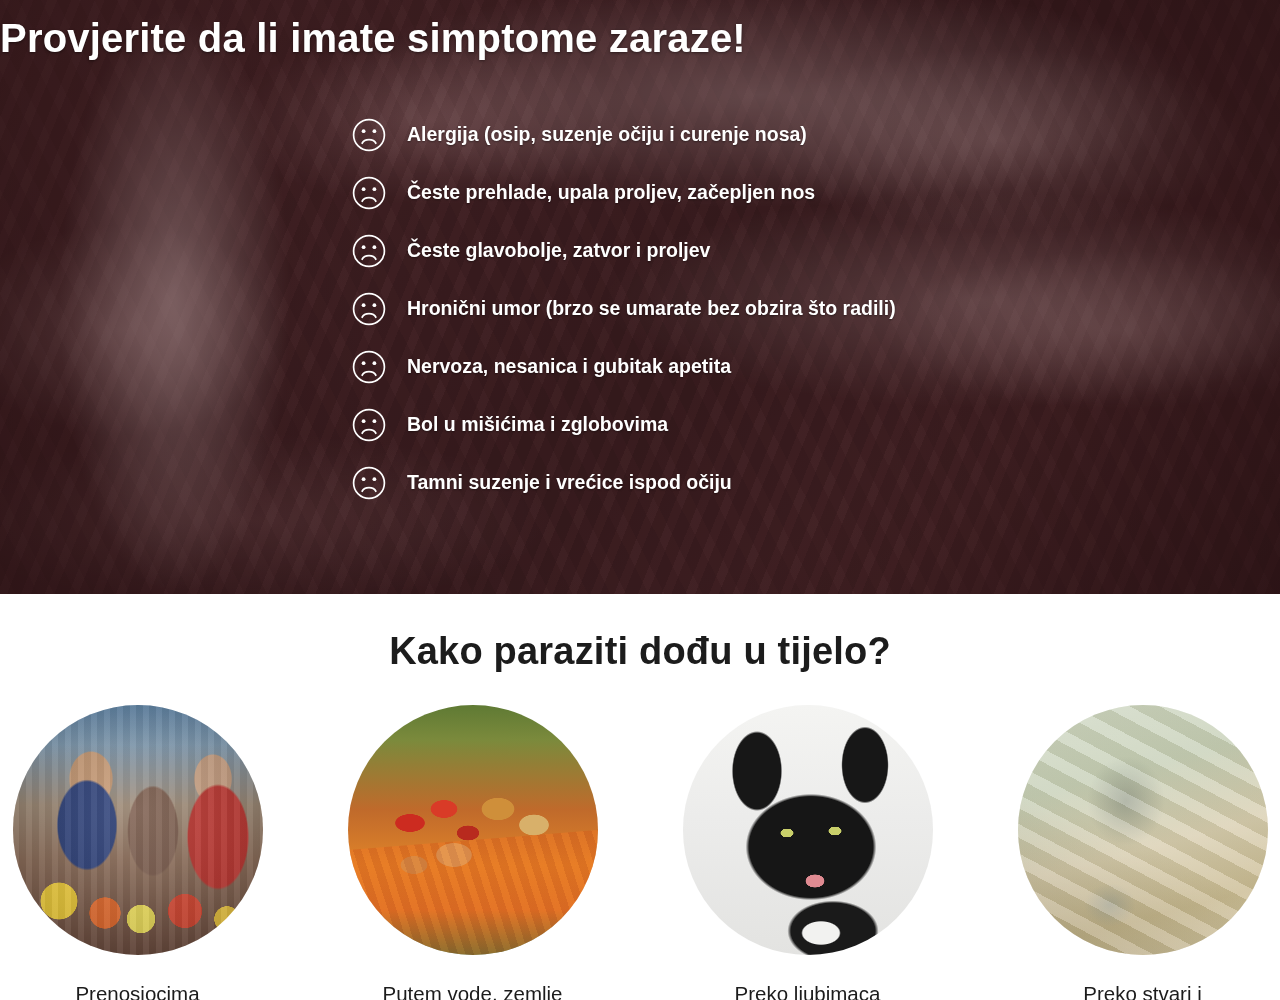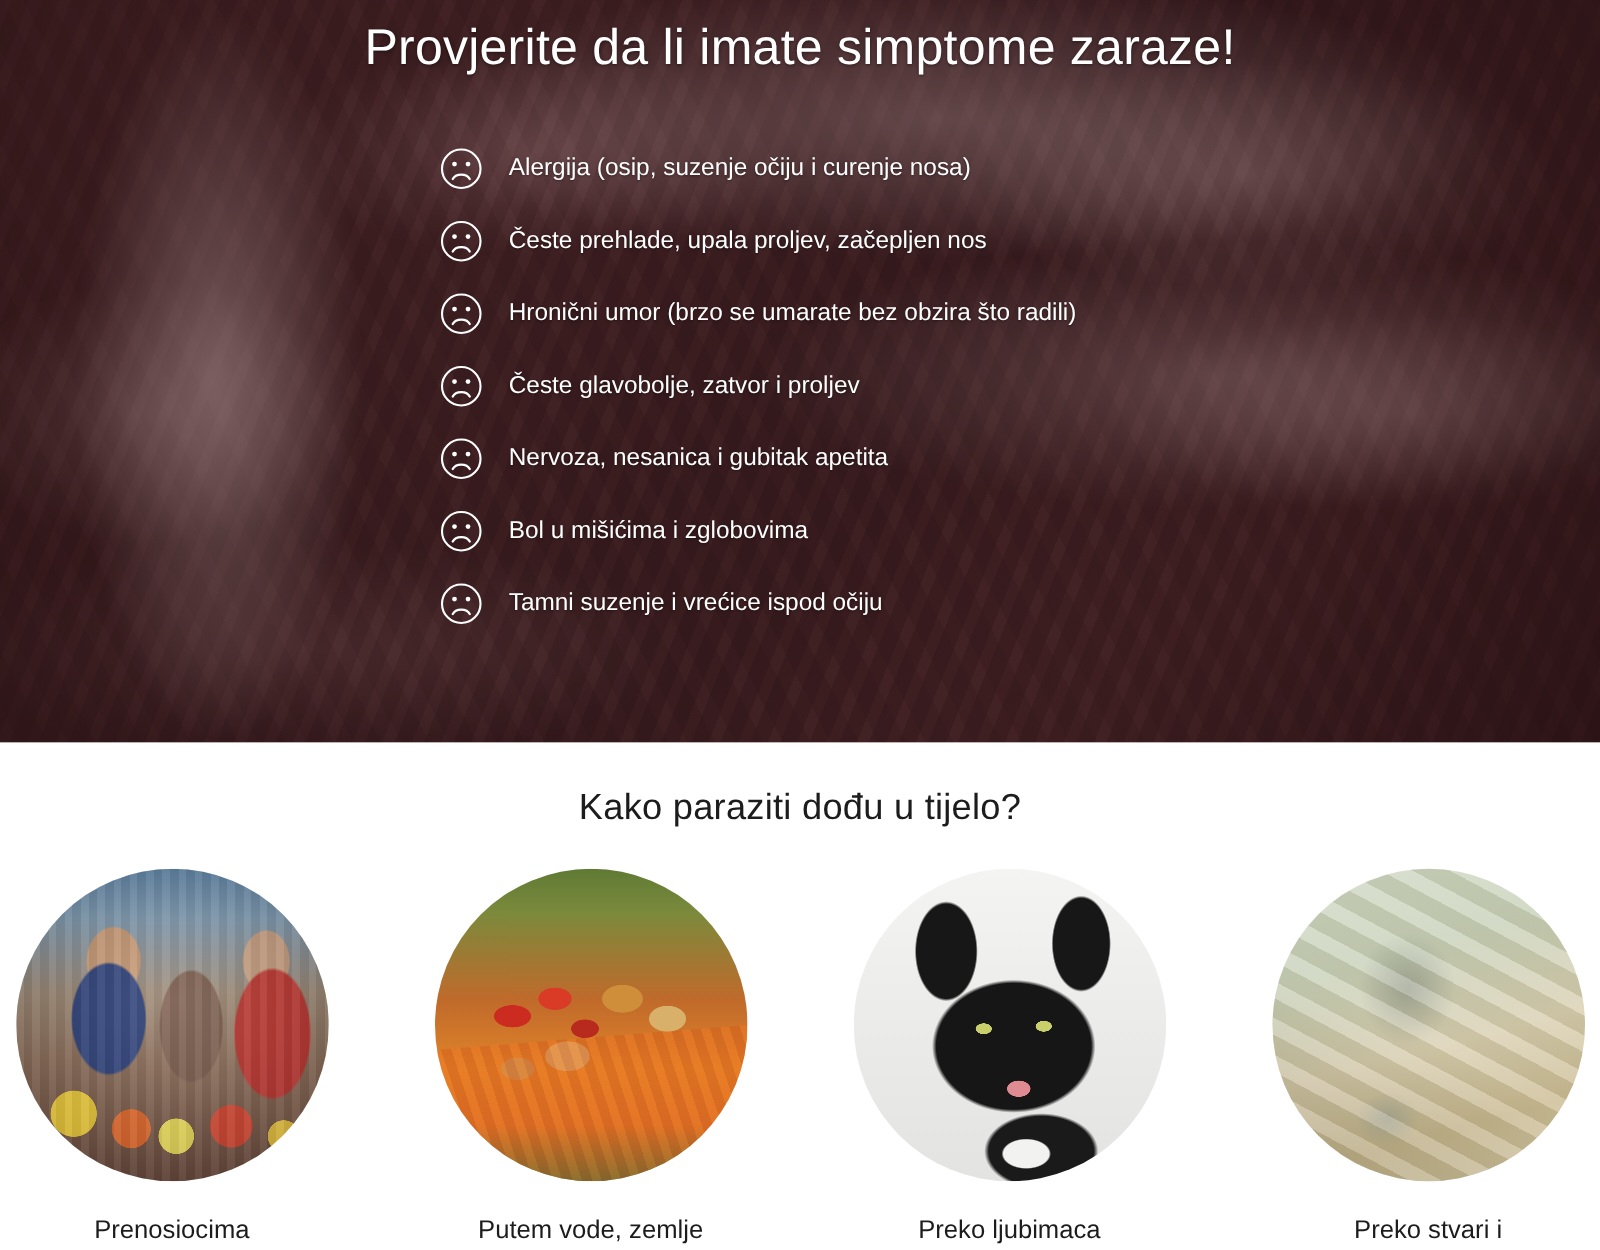--- a/index.html
+++ b/index.html
@@ -57,24 +57,23 @@
   }
 
   .symptoms-inner {
     position: relative;
     z-index: 3;
     width: 1280px;
     height: 100%;
     padding-top: 14px;
   }
   .symptoms-title {
-    text-align: center;
     color: #ffffff;
     font-size: 40px;
-    font-weight: 400;
+    font-weight: 700;
     line-height: 1.2;
     letter-spacing: .2px;
     text-shadow: 0 1px 3px rgba(0,0,0,.45);
   }
   .symptom-list {
     list-style: none;
     margin: 44px 0 0 0;
     padding: 0 0 0 352px;
   }
   .symptom-item {
@@ -85,39 +84,39 @@
   .sad-icon {
     flex: 0 0 auto;
     width: 34px;
     height: 34px;
     margin-right: 21px;
     display: block;
   }
   .symptom-text {
     color: #ffffff;
     font-size: 19.5px;
-    font-weight: 400;
+    font-weight: 700;
     line-height: 1.3;
     text-shadow: 0 1px 2px rgba(0,0,0,.4);
     white-space: nowrap;
   }
 
   
   .transmission-section {
     position: relative;
     width: 1280px;
     height: 406px;
     background: #ffffff;
     overflow: hidden;
   }
   .transmission-title {
     text-align: center;
     color: #1c1c1c;
-    font-size: 29px;
-    font-weight: 400;
+    font-size: 38px;
+    font-weight: 700;
     padding-top: 36px;
     letter-spacing: .2px;
   }
   .cards {
     display: flex;
     justify-content: center;
     gap: 85px;
     margin-top: 32px;
   }
   .card {
@@ -259,31 +258,31 @@
         <span class="symptom-text">Česte prehlade, upala proljev, začepljen nos</span>
       </li>
 
       <li class="symptom-item">
         <svg class="sad-icon" viewBox="0 0 34 34">
           <circle cx="17" cy="17" r="15.4" fill="none" stroke="#ffffff" stroke-width="1.7"></circle>
           <circle cx="11.6" cy="13.2" r="1.9" fill="#ffffff"></circle>
           <circle cx="22.4" cy="13.2" r="1.9" fill="#ffffff"></circle>
           <path d="M10.2 25.2 C12.4 20.4 21.6 20.4 23.8 25.2" fill="none" stroke="#ffffff" stroke-width="1.8" stroke-linecap="round"></path>
         </svg>
+        <span class="symptom-text">Česte glavobolje, zatvor i proljev</span>
+      </li>
+
+      <li class="symptom-item">
+        <svg class="sad-icon" viewBox="0 0 34 34">
+          <circle cx="17" cy="17" r="15.4" fill="none" stroke="#ffffff" stroke-width="1.7"></circle>
+          <circle cx="11.6" cy="13.2" r="1.9" fill="#ffffff"></circle>
+          <circle cx="22.4" cy="13.2" r="1.9" fill="#ffffff"></circle>
+          <path d="M10.2 25.2 C12.4 20.4 21.6 20.4 23.8 25.2" fill="none" stroke="#ffffff" stroke-width="1.8" stroke-linecap="round"></path>
+        </svg>
         <span class="symptom-text">Hronični umor (brzo se umarate bez obzira što radili)</span>
-      </li>
-
-      <li class="symptom-item">
-        <svg class="sad-icon" viewBox="0 0 34 34">
-          <circle cx="17" cy="17" r="15.4" fill="none" stroke="#ffffff" stroke-width="1.7"></circle>
-          <circle cx="11.6" cy="13.2" r="1.9" fill="#ffffff"></circle>
-          <circle cx="22.4" cy="13.2" r="1.9" fill="#ffffff"></circle>
-          <path d="M10.2 25.2 C12.4 20.4 21.6 20.4 23.8 25.2" fill="none" stroke="#ffffff" stroke-width="1.8" stroke-linecap="round"></path>
-        </svg>
-        <span class="symptom-text">Česte glavobolje, zatvor i proljev</span>
       </li>
 
       <li class="symptom-item">
         <svg class="sad-icon" viewBox="0 0 34 34">
           <circle cx="17" cy="17" r="15.4" fill="none" stroke="#ffffff" stroke-width="1.7"></circle>
           <circle cx="11.6" cy="13.2" r="1.9" fill="#ffffff"></circle>
           <circle cx="22.4" cy="13.2" r="1.9" fill="#ffffff"></circle>
           <path d="M10.2 25.2 C12.4 20.4 21.6 20.4 23.8 25.2" fill="none" stroke="#ffffff" stroke-width="1.8" stroke-linecap="round"></path>
         </svg>
         <span class="symptom-text">Nervoza, nesanica i gubitak apetita</span>

